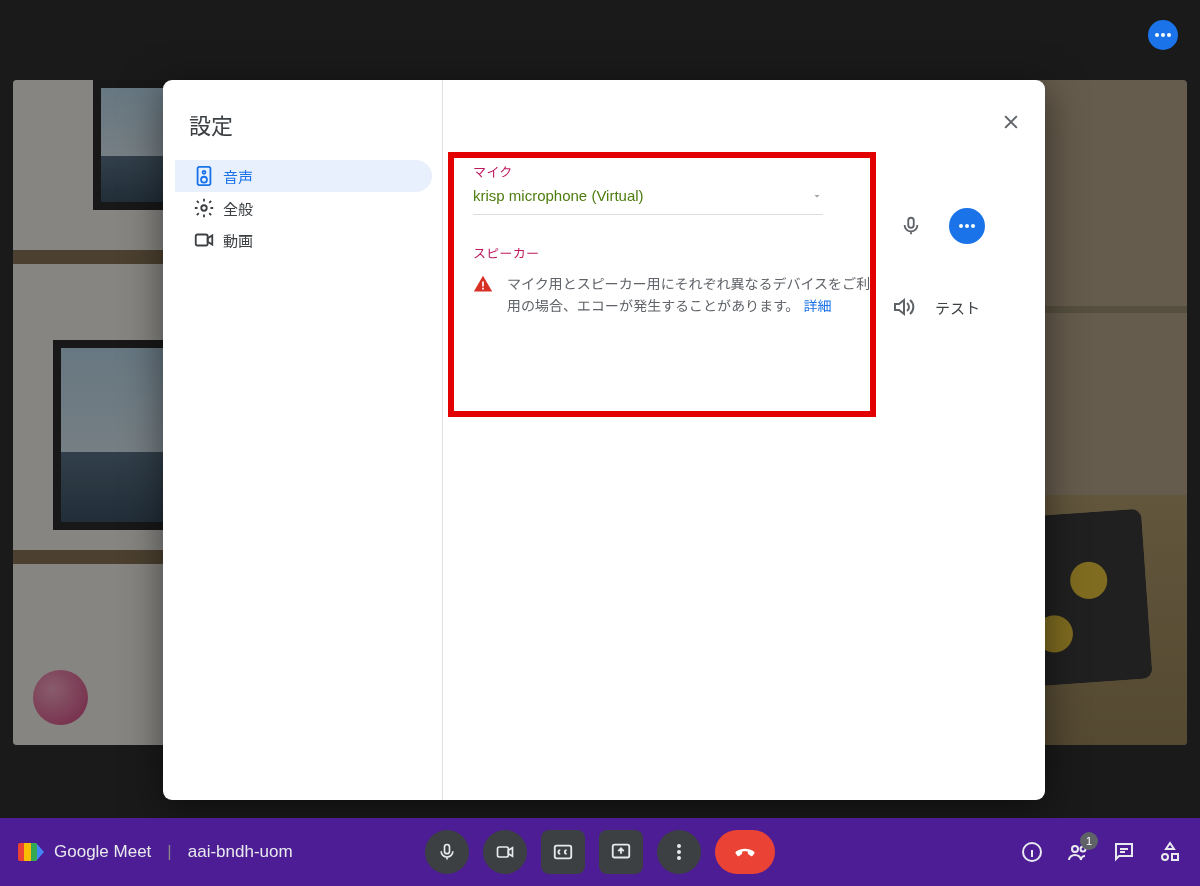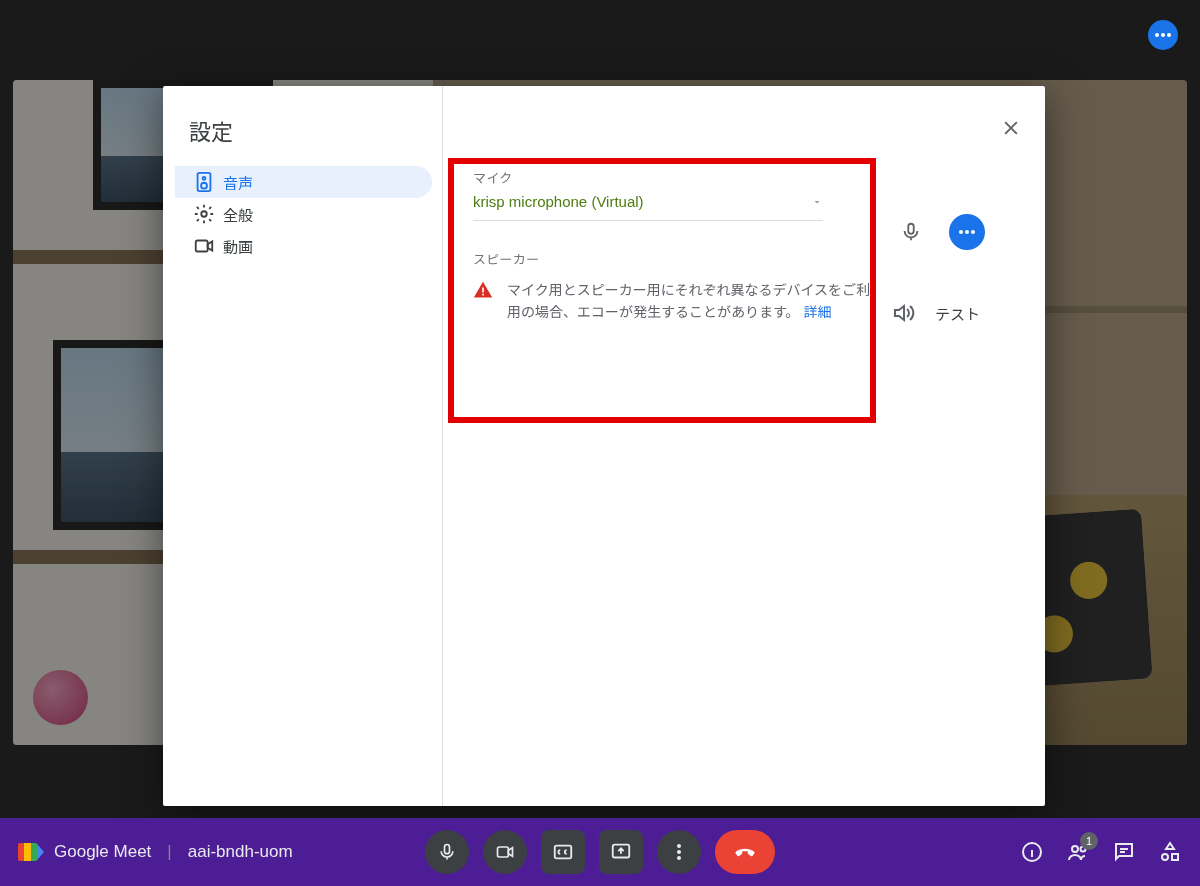--- a/index.html
+++ b/index.html
@@ -72,22 +72,22 @@
   .ctrl-btn.hangup { background:#ea4335; width:60px; border-radius:22px; }
   .right-tools { margin-left:auto; display:flex; gap:22px; align-items:center; }
   .tool-icon { width:24px; height:24px; color:#e8eaed; cursor:pointer; position:relative; }
   .badge {
     position:absolute; top:-8px; right:-8px; width:18px; height:18px; border-radius:50%;
     background:#5f6368; color:#fff; font-size:11px; display:flex; align-items:center; justify-content:center;
   }
 
   
   .modal {
-    position:absolute; left:163px; top:86px; width:882px; height:720px; background:#fff;
-    border-radius:2px; box-shadow:0 8px 40px rgba(0,0,0,0.5); display:flex; overflow:hidden;
+    position:absolute; left:163px; top:80px; width:882px; height:720px; background:#fff;
+    border-radius:9px; box-shadow:0 8px 40px rgba(0,0,0,0.5); display:flex; overflow:hidden;
   }
   .modal-left {
     width:280px; border-right:1px solid #e0e0e0; padding:28px 0 0 0;
   }
   .modal-title { font-size:22px; color:#3c4043; padding:0 26px 20px; }
   .nav { list-style:none; padding:0 10px 0 12px; }
   .nav-item {
     display:flex; align-items:center; gap:8px; height:32px; padding:0 18px;
     border-radius:0 24px 24px 0; color:#3c4043; font-size:15px; cursor:pointer;
   }
@@ -95,21 +95,21 @@
   .nav-item svg { width:22px; height:22px; flex:0 0 22px; }
 
   .modal-right { flex:1; position:relative; padding:24px 30px; }
   .close-x { position:absolute; right:20px; top:28px; width:28px; height:28px; cursor:pointer; color:#5f6368; display:flex;align-items:center;justify-content:center; }
 
   .highlight-box {
     position:absolute; left:5px; top:72px; width:428px; height:265px;
     border:6px solid #e30000; pointer-events:none;
   }
 
-  .section-label { color:#737373; font-size:13px; letter-spacing:0.3px; margin-top:58px; }
+  .section-label { color:#be185d; font-size:13px; letter-spacing:0.3px; margin-top:58px; }
   .section-label.second { margin-top:28px; }
   .select-row {
     display:flex; align-items:center; justify-content:space-between;
     border-bottom:1px solid #dadce0; padding:6px 0 10px; width:350px;
     color:#4d7c0f; font-size:15px; cursor:pointer;
   }
   .select-row .caret { color:#9aa0a6; }
 
   .right-inline {
     position:absolute; display:flex; align-items:center; gap:20px; color:#3c4043;

